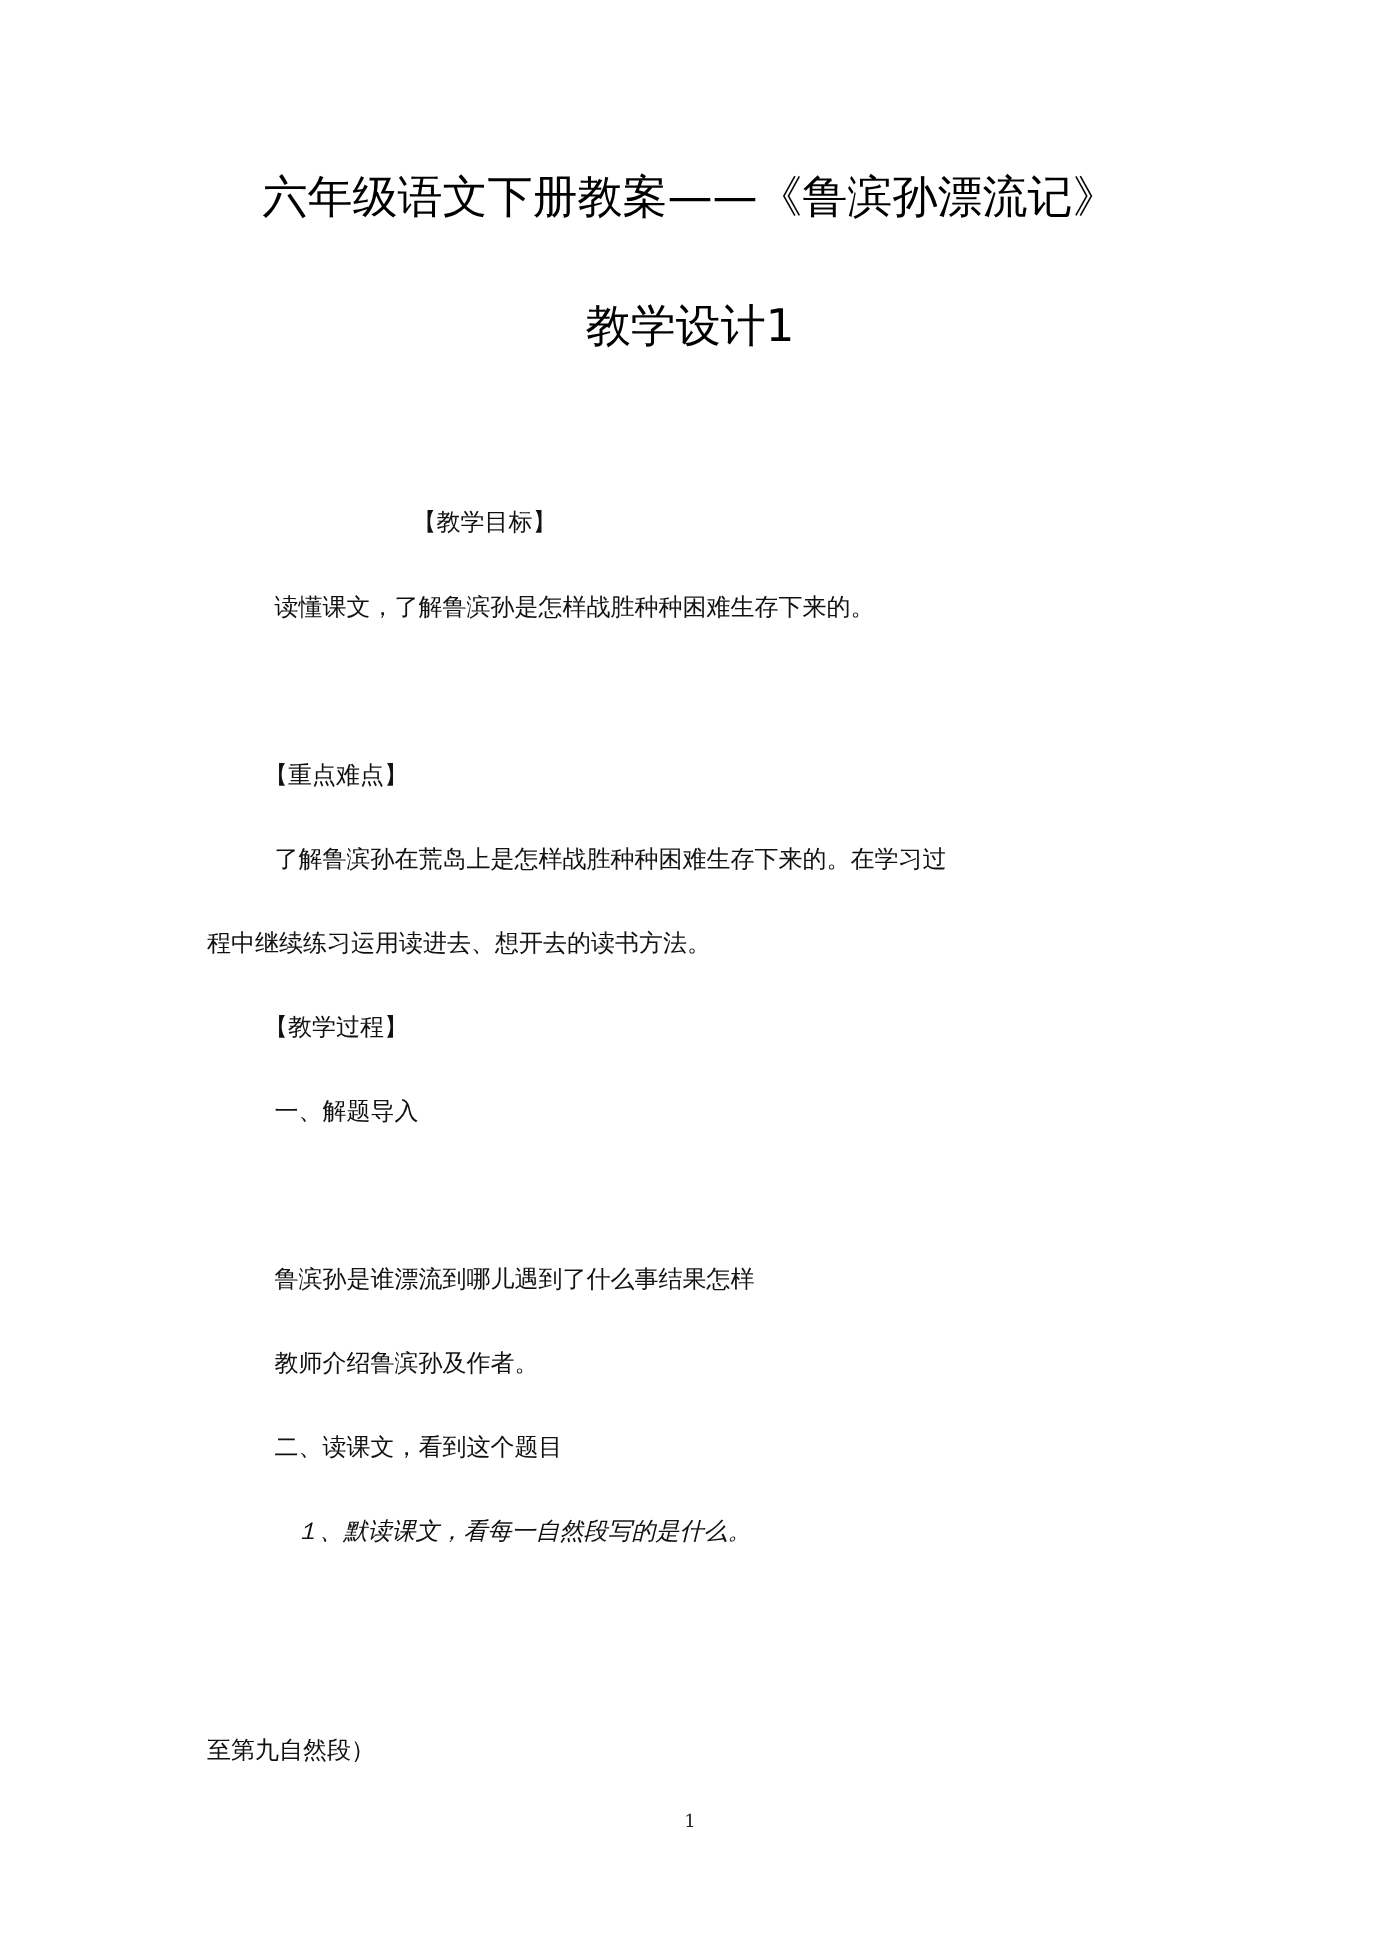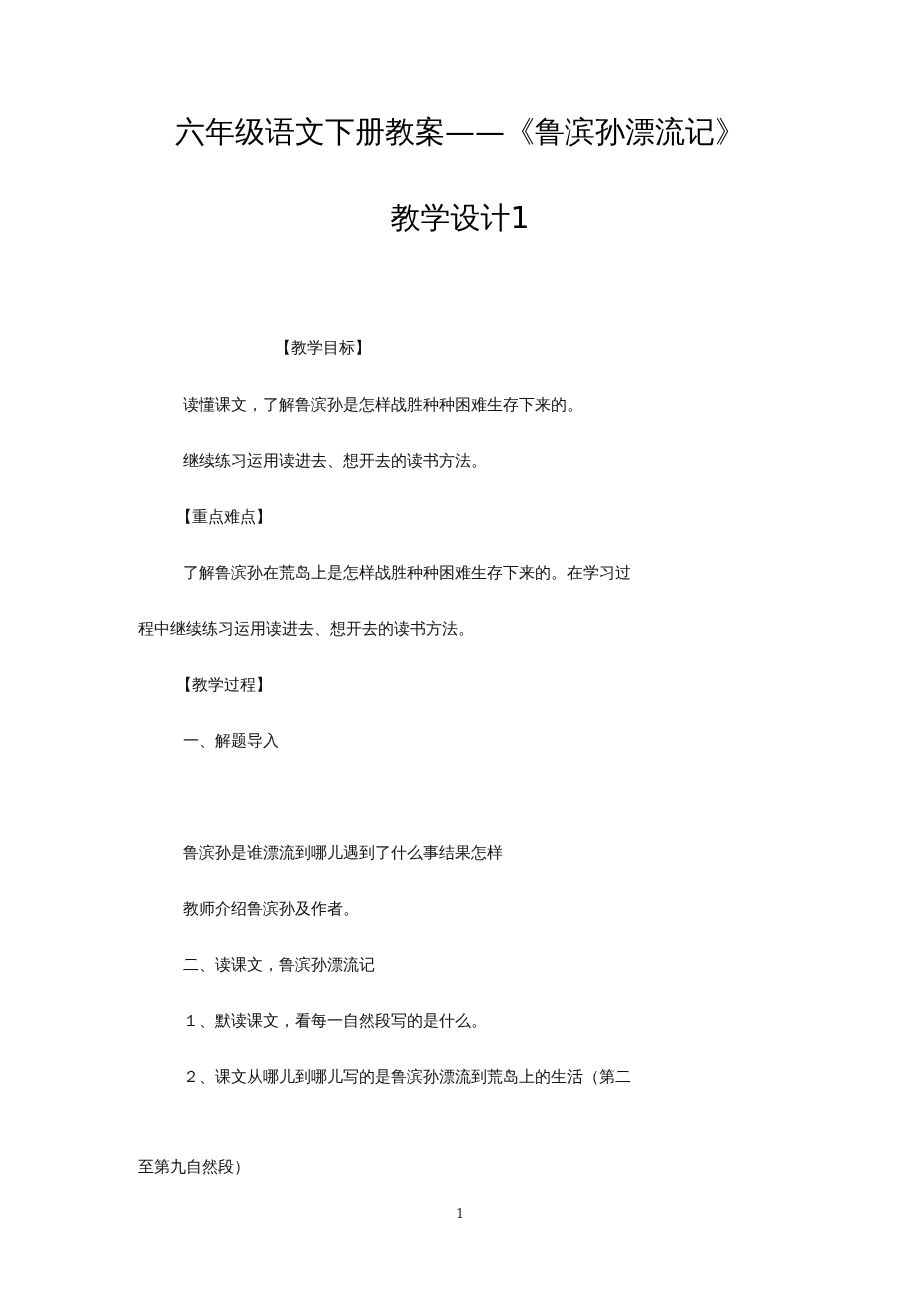--- a/index.html
+++ b/index.html
@@ -54,31 +54,29 @@
 </head>
 <body>
 
 <div class="page">
 
   <div class="title-line" style="top:112px;">六年级语文下册教案——《鲁滨孙漂流记》</div>
   <div class="title-line" style="top:198px;">教学设计1</div>
 
   <div class="line" style="left:275px; top:335px;">【教学目标】</div>
   <div class="line" style="left:183px; top:392px;">读懂课文，了解鲁滨孙是怎样战胜种种困难生存下来的。</div>
-  <div class="line" style="left:183px; top:448px;">继续练习运用读进去、想开去的读书方法。</div>
 
   <div class="line" style="left:176px; top:504px;">【重点难点】</div>
   <div class="line" style="left:183px; top:560px;">了解鲁滨孙在荒岛上是怎样战胜种种困难生存下来的。在学习过</div>
   <div class="line" style="left:138px; top:616px;text-align:right;">程中继续练习运用读进去、想开去的读书方法。</div>
 
   <div class="line" style="left:176px; top:672px;">【教学过程】</div>
 
   <div class="line" style="left:183px; top:728px;">一、解题导入</div>
   <div class="line" style="left:183px; top:840px;">鲁滨孙是谁漂流到哪儿遇到了什么事结果怎样</div>
   <div class="line" style="left:183px; top:896px;">教师介绍鲁滨孙及作者。</div>
 
-  <div class="line" style="left:183px; top:952px;">二、读课文，鲁滨孙漂流记</div>
-  <div class="line" style="left:183px; top:1008px;">１、默读课文，看每一自然段写的是什么。</div>
-  <div class="line" style="left:183px; top:1064px;">２、课文从哪儿到哪儿写的是鲁滨孙漂流到荒岛上的生活（第二</div>
+  <div class="line" style="left:183px; top:952px;">二、读课文，看到这个题目</div>
+  <div class="line" style="left:197px; top:1008px;font-style:italic;">１、默读课文，看每一自然段写的是什么。</div>
   <div class="line" style="left:138px; top:1120px;margin-top:34px;">至第九自然段）</div>
 
   <div class="page-number">1</div>
 </div>
 
 </body></html>

